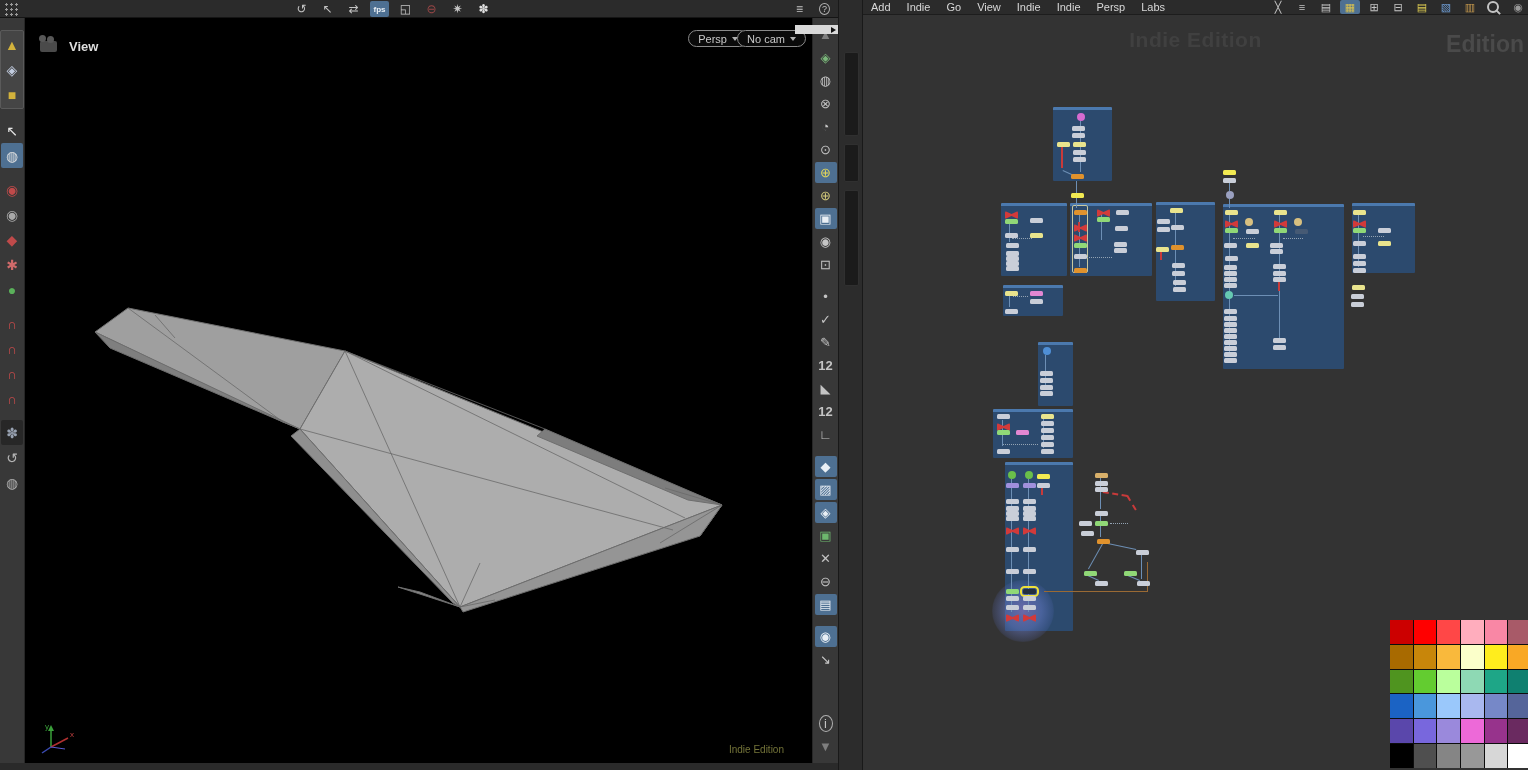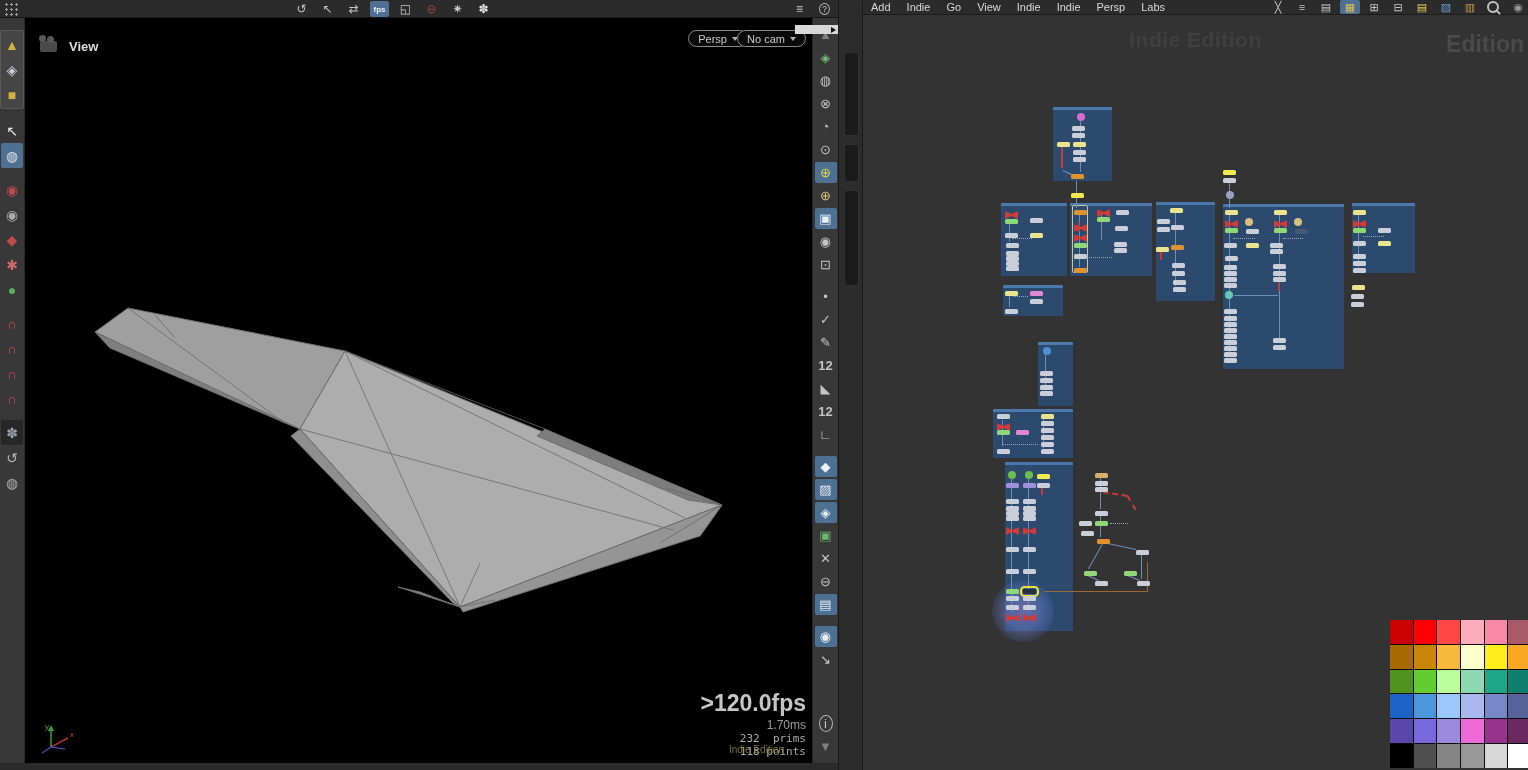--- a/index.html
+++ b/index.html
@@ -169,26 +169,20 @@
         <line x1="320" y1="333" x2="660" y2="500"></line>
         <line x1="275" y1="411" x2="648" y2="512"></line>
         <line x1="697" y1="487" x2="640" y2="470"></line>
         <line x1="697" y1="487" x2="635" y2="525"></line>
         <line x1="435" y1="589" x2="455" y2="545"></line>
         <line x1="435" y1="589" x2="470" y2="582"></line>
         <line x1="130" y1="297" x2="150" y2="320"></line>
       </g>
     </svg>
 
-    <div class="fpsblock">
-      <div class="fps-big">&gt;120.0fps</div>
-      <div class="fps-ms">1.70ms</div>
-      <div class="fps-mono">232  prims</div>
-      <div class="fps-mono">118 points</div>
-    </div>
     <div class="vp-watermark">Indie Edition</div>
 
     <svg class="axis" width="44" height="36">
       <line x1="16" y1="26" x2="16" y2="7" stroke="#3aa03a" stroke-width="1.5"></line>
       <polygon points="16,4 13,10 19,10" fill="#3aa03a"></polygon>
       <line x1="16" y1="26" x2="33" y2="17" stroke="#b03030" stroke-width="1.5"></line>
       <line x1="16" y1="26" x2="7" y2="32" stroke="#3a4ab0" stroke-width="1.5"></line>
       <line x1="16" y1="26" x2="30" y2="28" stroke="#5a5ad0" stroke-width="1"></line>
       <text x="35" y="16" fill="#c04040" font-size="8">x</text>
       <text x="10" y="8" fill="#3aa03a" font-size="8">y</text>

